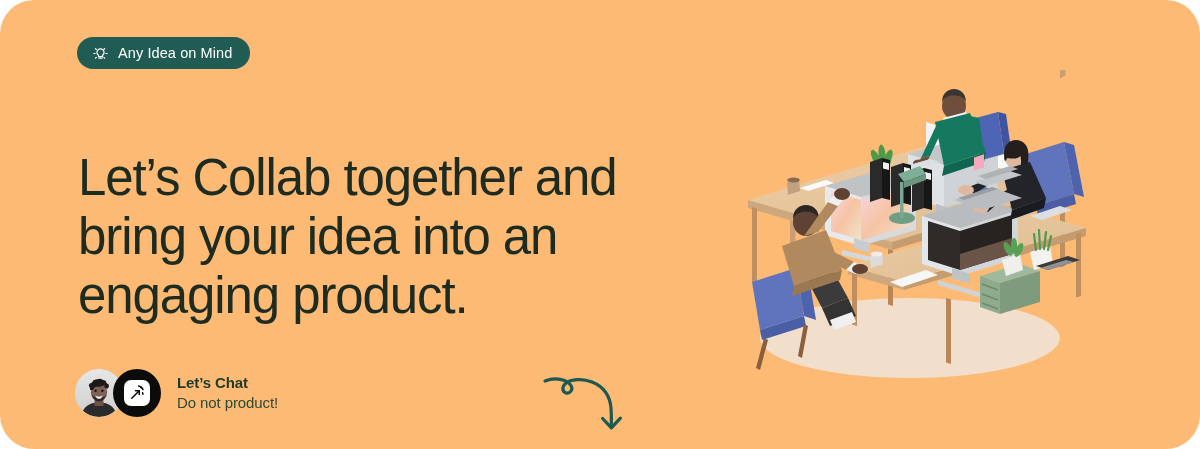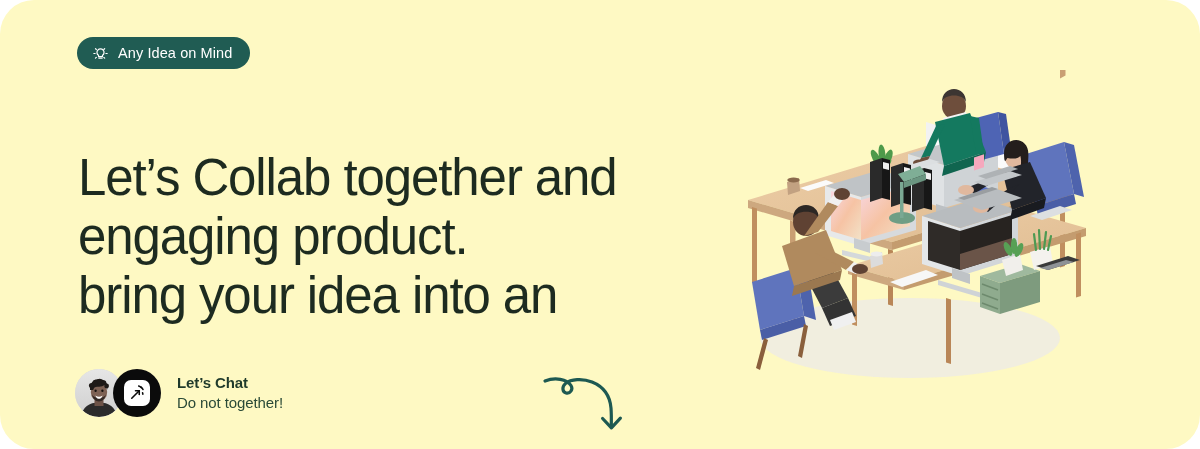--- a/index.html
+++ b/index.html
@@ -10,21 +10,21 @@
     height: 449px;
     background: #ffffff;
     font-family: "Liberation Sans", sans-serif;
     overflow: hidden;
   }
 
   .hero-card {
     position: relative;
     width: 1200px;
     height: 449px;
-    background: #fef9c3;
+    background: #fdba74;
     border-radius: 34px;
     overflow: hidden;
   }
 
   
   .badge-pill {
     position: absolute;
     left: 77px;
     top: 37px;
     height: 32px;
@@ -174,22 +174,22 @@
         <line x1="17.9" y1="5.2" x2="16.7" y2="6.4"></line>
         <line x1="4.9" y1="18.6" x2="6.1" y2="17.4"></line>
         <line x1="17.9" y1="18.6" x2="16.7" y2="17.4"></line>
       </svg>
     </span>
     <span class="badge-label">Any Idea on Mind</span>
   </div>
 
   <h1 class="headline">
     <span class="hl-line">Let’s Collab together and</span>
+    <span class="hl-line">bring your idea into an</span>
     <span class="hl-line">engaging product.</span>
-    <span class="hl-line">bring your idea into an</span>
   </h1>
 
   <div class="chat-block">
     <div class="avatar-stack">
 
       <div class="avatar-photo">
         <svg viewBox="0 0 48 48">
           <defs>
             <clipPath id="avclip">
                 <circle cx="24" cy="24" r="24"></circle>
@@ -233,21 +233,21 @@
             <path d="M17.5 4.2a7.4 7.4 0 0 1 2.5 3.1"></path>
             <path d="M14.2 2.6a10.6 10.6 0 0 1 3.6 2.2"></path>
             <path d="M19.4 11.6a7.4 7.4 0 0 1 .4 2"></path>
           </svg>
         </span>
       </div>
     </div>
 
     <div class="chat-text">
       <span class="chat-title">Let’s Chat</span>
-      <span class="chat-sub">Do not together!</span>
+      <span class="chat-sub">Do not product!</span>
     </div>
   </div>
 
   <div class="arrow-doodle">
     <svg viewBox="0 0 120 72" fill="none" stroke="#1d5952" stroke-width="3.2" stroke-linecap="round" stroke-linejoin="round">
       <path d="M5 13c10-4 22-2 26 4.5 2.5 4-1 8.5-5 7.5-3.6-.9-4.4-6.2-.6-9.4 5.4-4.5 17-5.4 26.6-1.6
                C64 18.8 70 28 71 40.2c.4 5 .4 11 .3 18"></path>
       <path d="M62.6 50.5 71.4 59.8 80.4 50.2"></path>
     </svg>
   </div>

